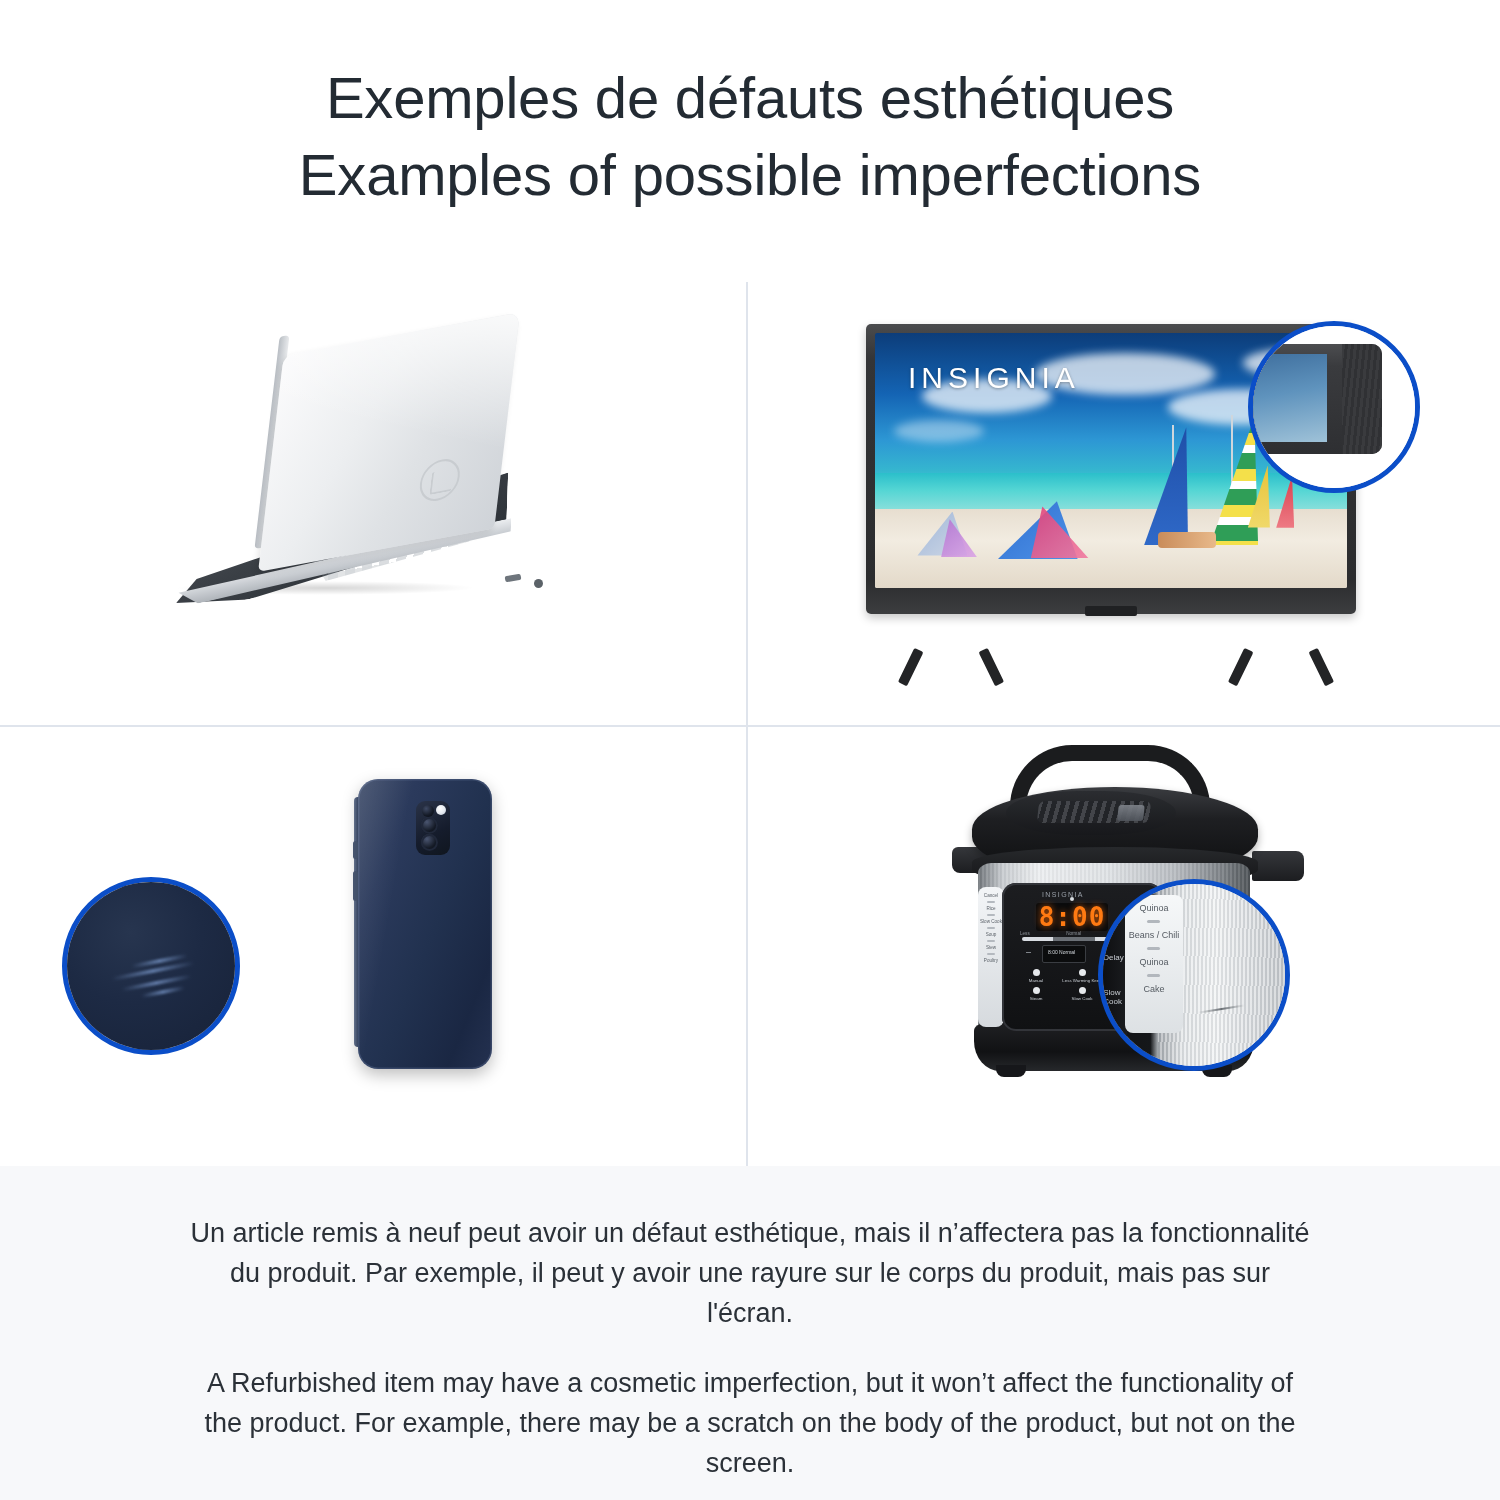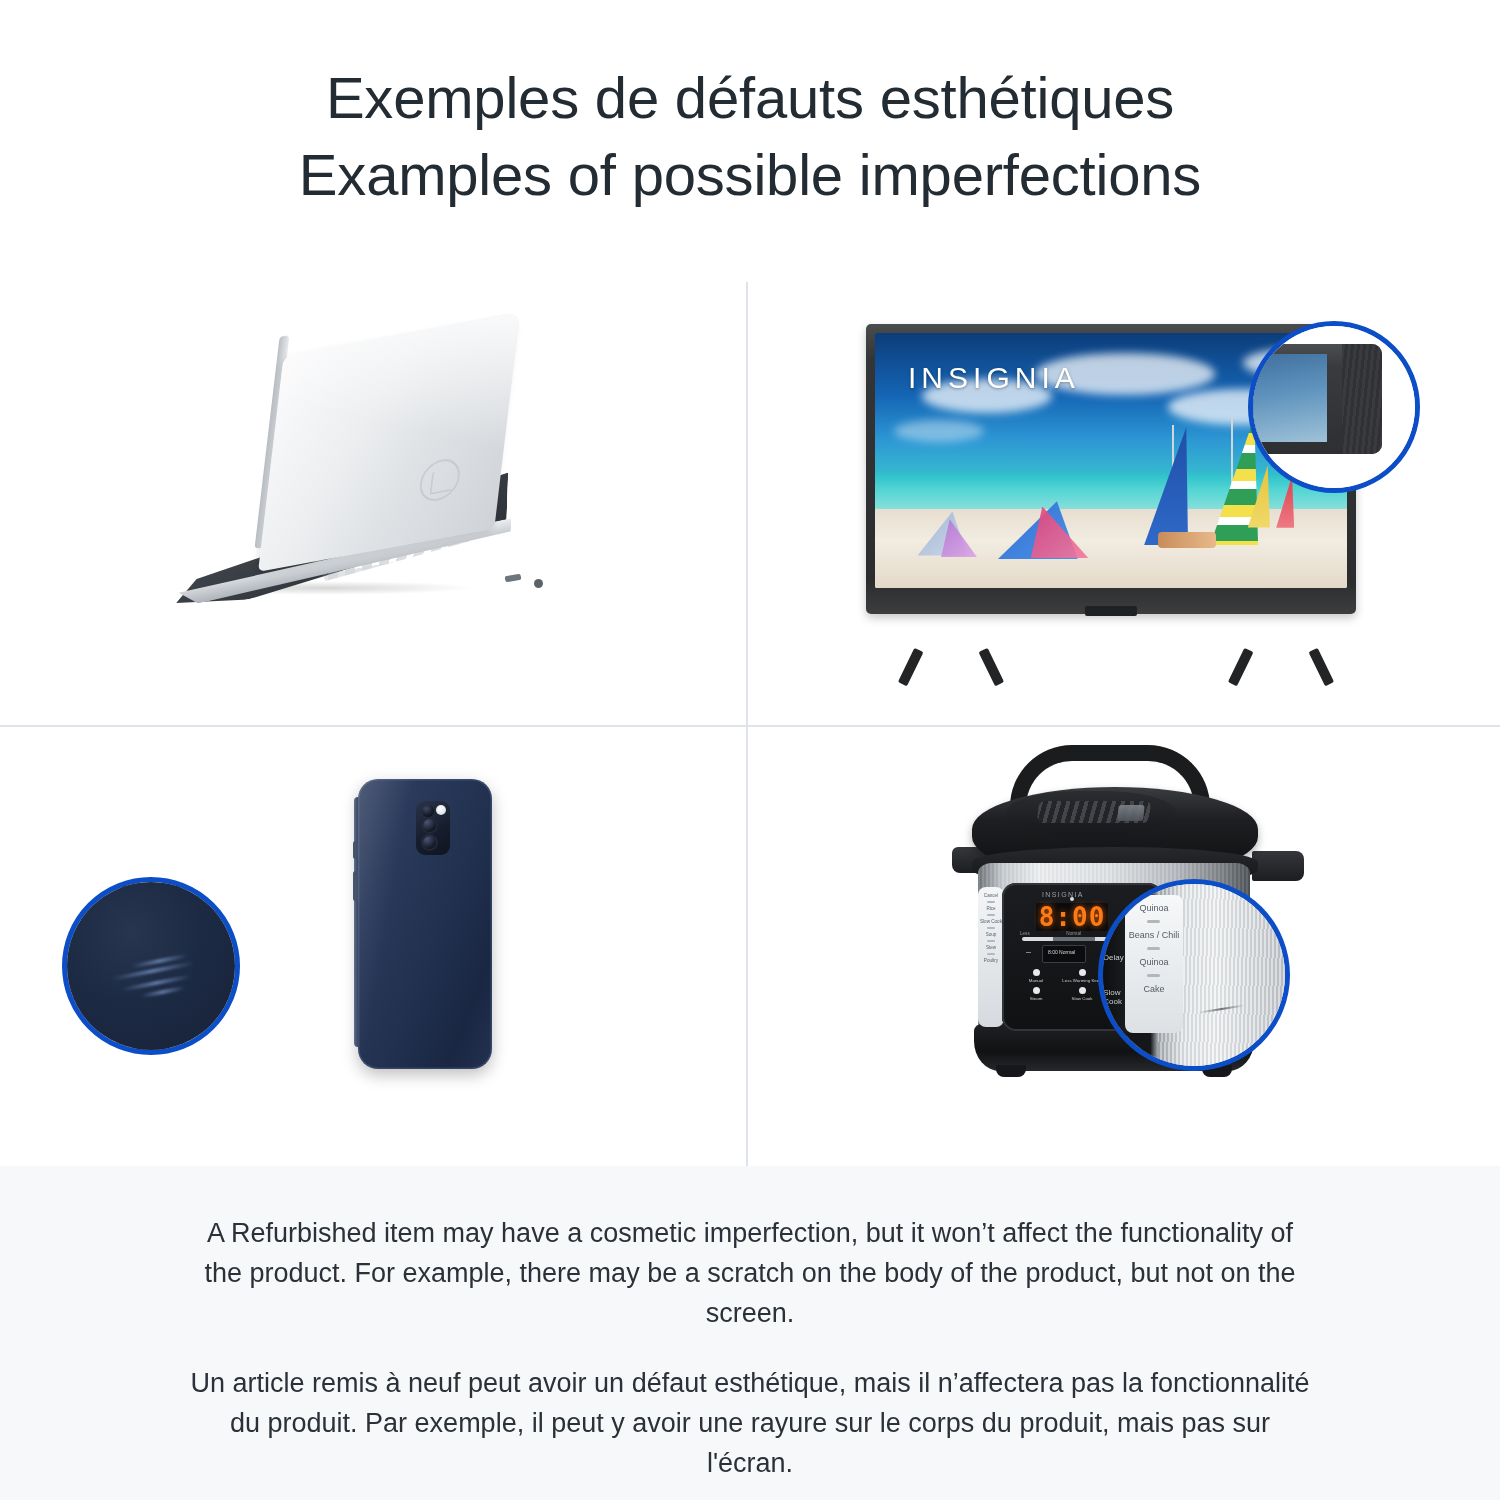--- a/index.html
+++ b/index.html
@@ -548,17 +548,17 @@
               <div class="mag-scratch"></div>
             </div>
           </div>
         </div>
       </div>
     </div>
 
   </div>
 
   <div class="footer">
+    <p>Un article remis à neuf peut avoir un défaut esthétique, mais il n’affectera pas la fonctionnalité du produit. Par exemple, il peut y avoir une rayure sur le corps du produit, mais pas sur l'écran.</p>
     <p>A Refurbished item may have a cosmetic imperfection, but it won’t affect the functionality of the product. For example, there may be a scratch on the body of the product, but not on the screen.</p>
-    <p>Un article remis à neuf peut avoir un défaut esthétique, mais il n’affectera pas la fonctionnalité du produit. Par exemple, il peut y avoir une rayure sur le corps du produit, mais pas sur l'écran.</p>
   </div>
 
 </div>
 
 </body></html>

